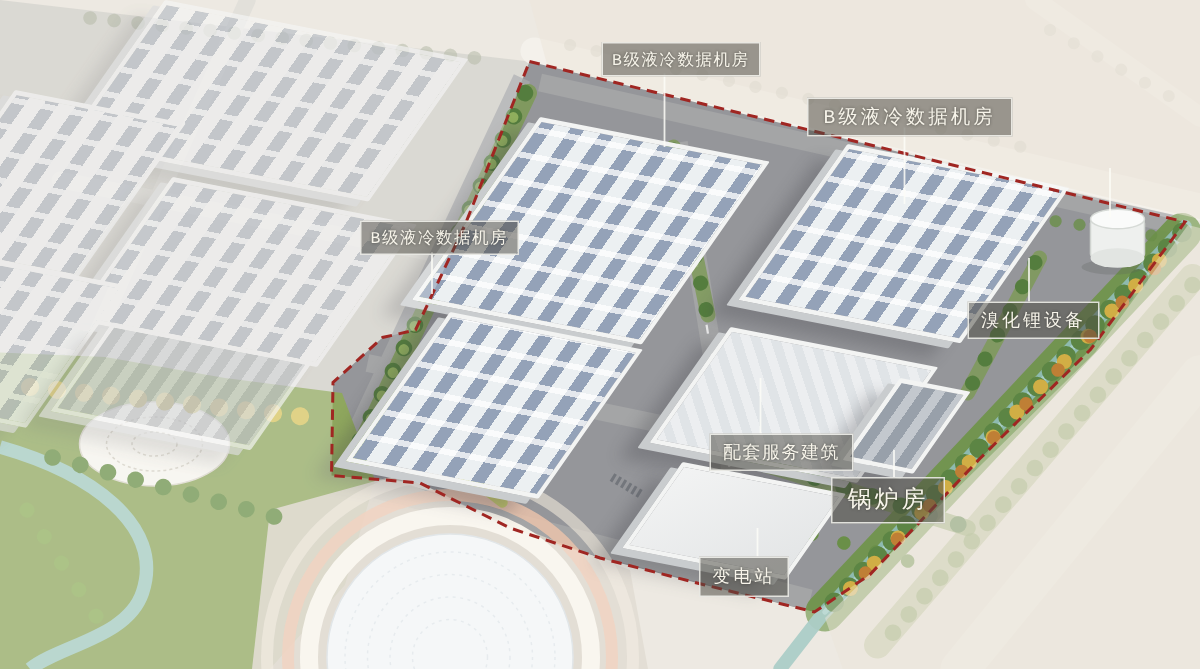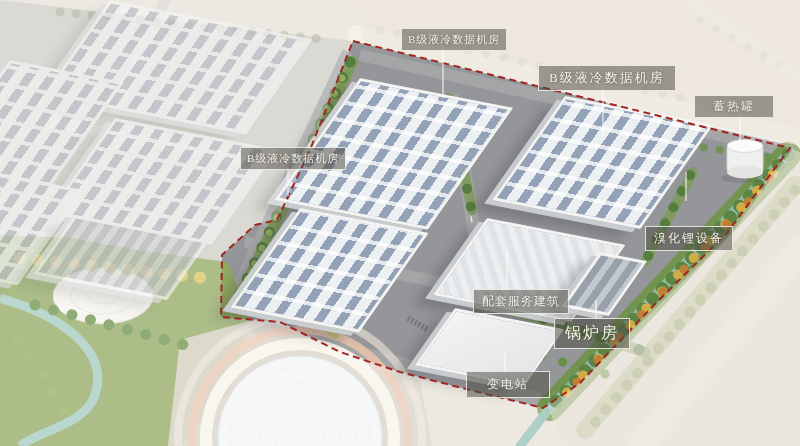--- a/index.html
+++ b/index.html
@@ -18,29 +18,29 @@
       repeating-linear-gradient(0deg, rgba(255,255,255,0) 0 14px, rgba(255,255,255,.75) 14px 18px),
       repeating-linear-gradient(90deg, #94a2b8 0 9px, #ecf0f2 9px 20px);}
   .roof-light{background:repeating-linear-gradient(45deg,#eceef0 0 5px,#e0e4e7 5px 10px);}
   .roof-dark{background:repeating-linear-gradient(90deg,#98a0aa 0 8px,#c3c8ce 8px 15px);}
   .roof-plain{background:linear-gradient(135deg,#f2f3f3,#e3e5e6);}
   .faded{opacity:.68;filter:saturate(.5) brightness(1.07) contrast(.9);}
 
   
   .lab{position:absolute;background:rgba(77,75,68,.52);border:1px solid rgba(250,250,245,.82);
        color:#f7f4ea;white-space:nowrap;
-       font-family:Liberation Serif, serif;text-shadow:0 0 2px rgba(40,40,35,.6);}
+       font-family:Liberation Mono, monospace;text-shadow:0 0 2px rgba(40,40,35,.6);}
   .lab-1{left:401px;top:28px;font-size:11px;padding:3px 6px;letter-spacing:1px;}
   .lab-2{left:538px;top:65px;font-size:13px;padding:3px 10px;letter-spacing:2px;}
   .lab-3{left:240px;top:147px;font-size:11px;padding:3px 6px;letter-spacing:1px;}
   .lab-4{left:694px;top:95px;font-size:12px;padding:2px 18px;letter-spacing:2px;}
-  .lab-5{left:645px;top:201px;font-size:12px;padding:3px 8px;letter-spacing:2px;margin-top:25px;}
+  .lab-5{left:645px;top:201px;font-size:12px;padding:3px 8px;letter-spacing:2px;}
   .lab-6{left:473px;top:289px;font-size:12px;padding:3px 8px;letter-spacing:1px;}
   .lab-7{left:554px;top:318px;font-size:16px;padding:4px 10px;letter-spacing:2px;}
-  .lab-8{left:466px;top:371px;font-size:12px;padding:4px 20px;letter-spacing:2px;}
+  .lab-8{left:466px;top:371px;font-size:12px;padding:4px 8px;letter-spacing:2px;}
 </style>
 </head>
 <body>
 
 <div class="scene">
 
   <svg width="800" height="446" viewBox="0 0 800 446">
 
     <rect x="0" y="0" width="800" height="446" fill="#e7e2d8"></rect>
 
@@ -169,19 +169,18 @@
       <line x1="596" y1="300" x2="596" y2="318"></line>
       <line x1="505" y1="352" x2="505" y2="371"></line>
       <line x1="288" y1="168" x2="288" y2="196"></line>
     </g>
   </svg>
 
   <div class="labels">
     <div class="lab lab-1">B级液冷数据机房</div>
     <div class="lab lab-2">B级液冷数据机房</div>
     <div class="lab lab-3">B级液冷数据机房</div>
-    <div class="lab lab-4">蓄热罐</div>
     <div class="lab lab-5">溴化锂设备</div>
     <div class="lab lab-6">配套服务建筑</div>
     <div class="lab lab-7">锅炉房</div>
     <div class="lab lab-8">变电站</div>
   </div>
 </div>
 
 </body></html>

